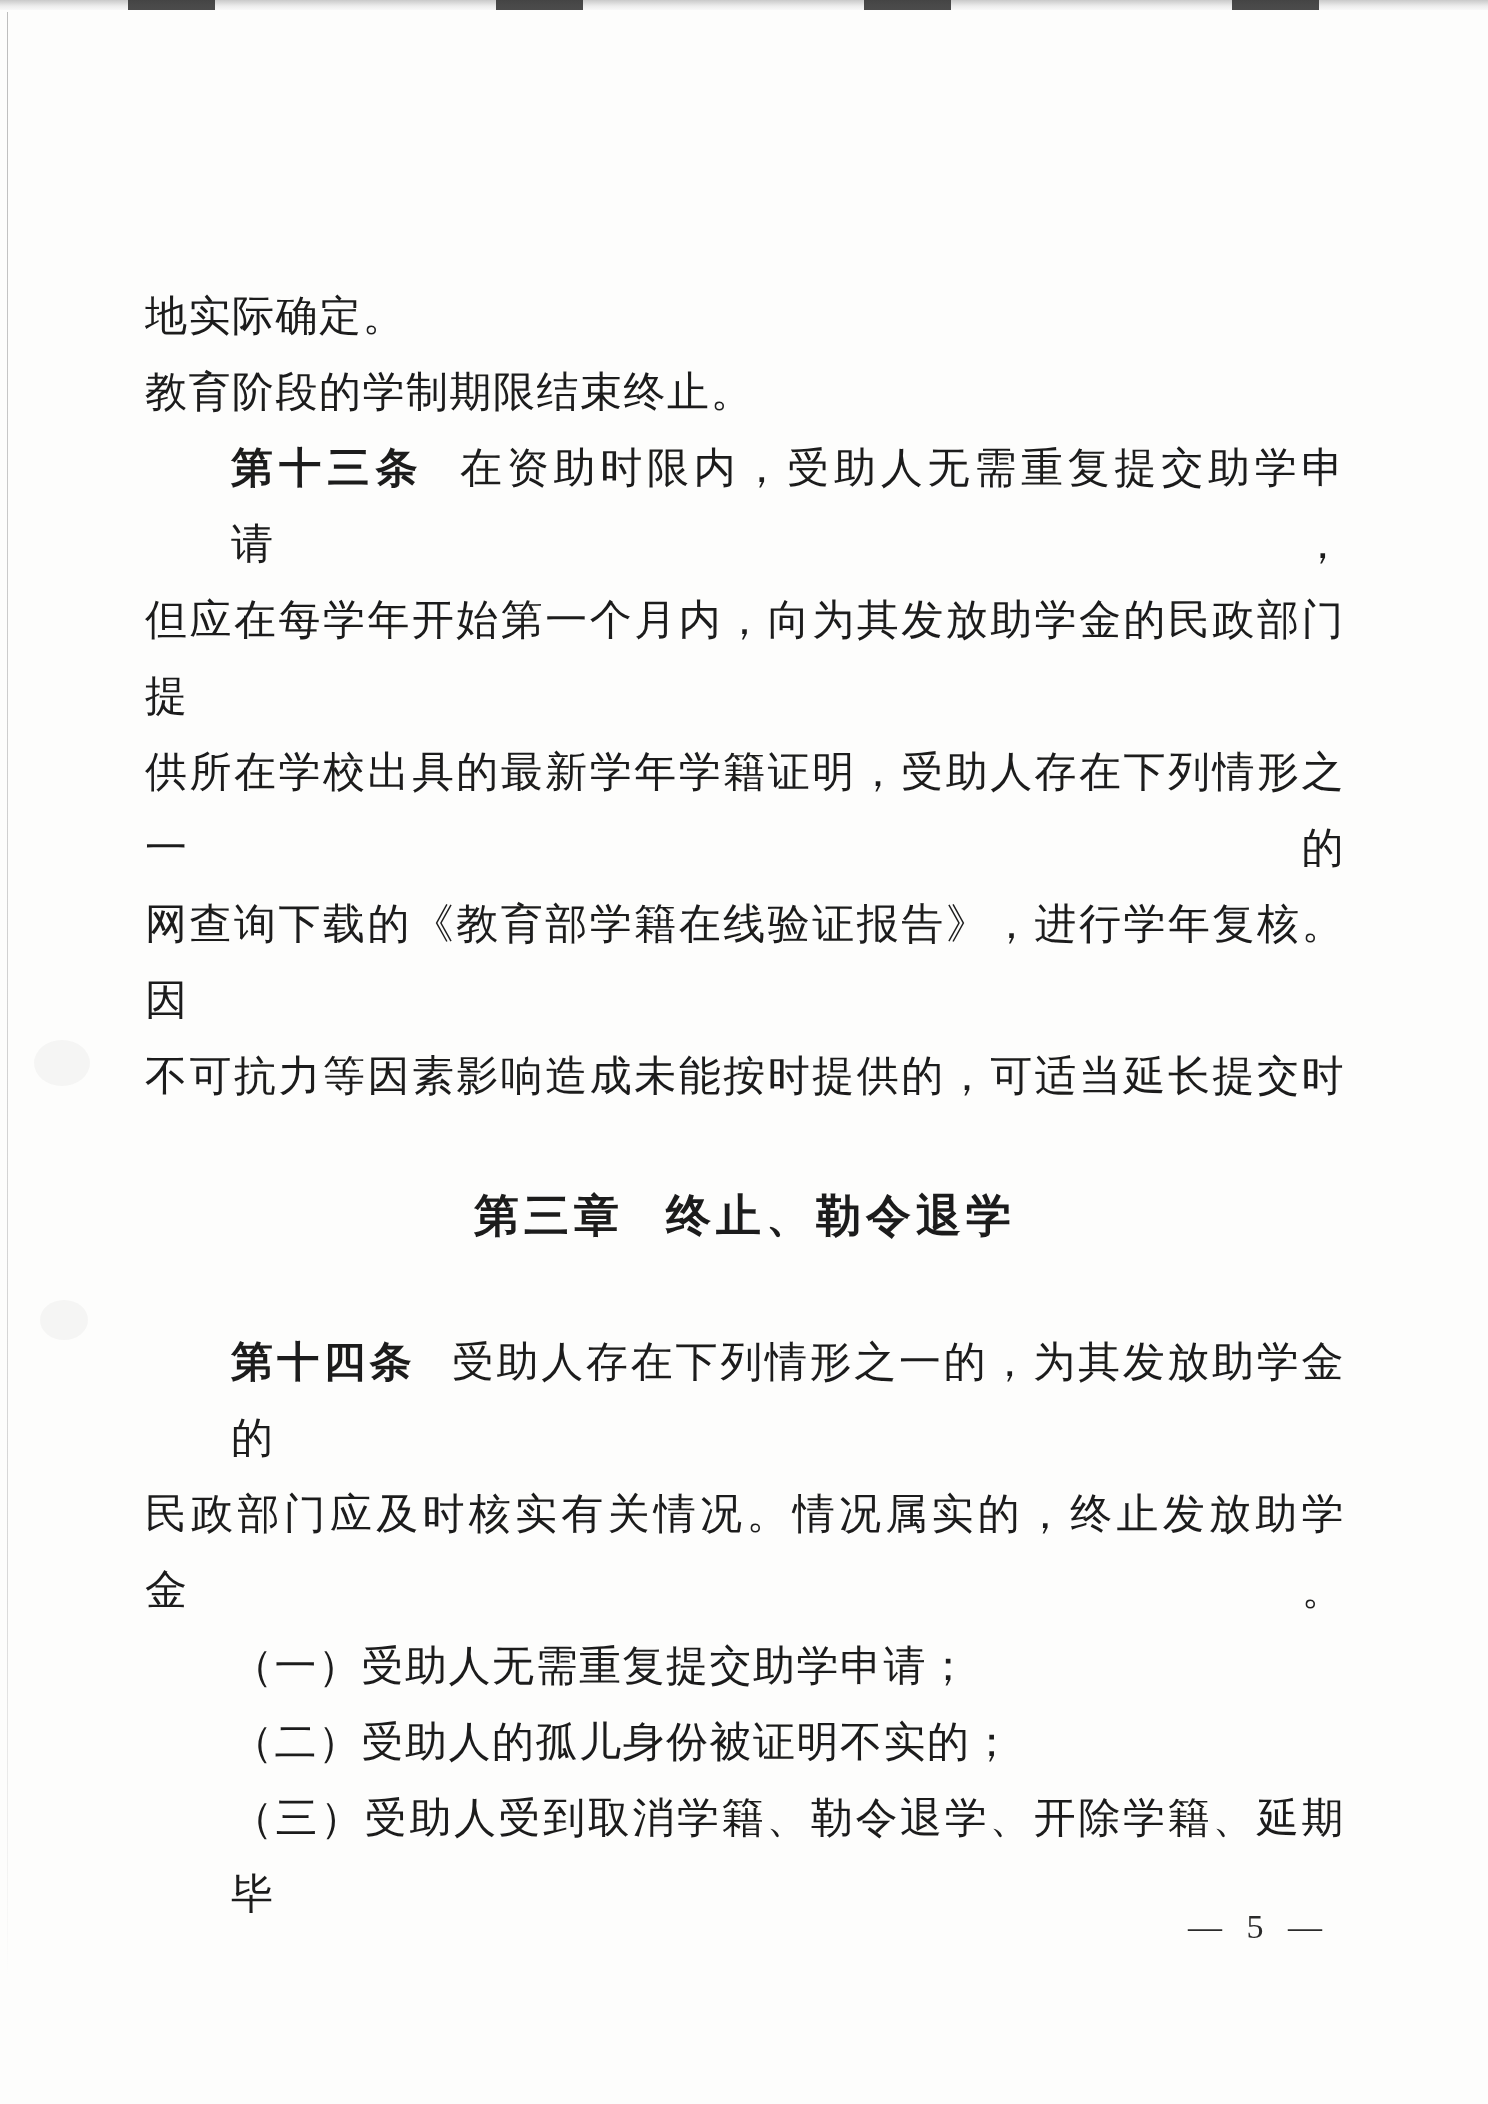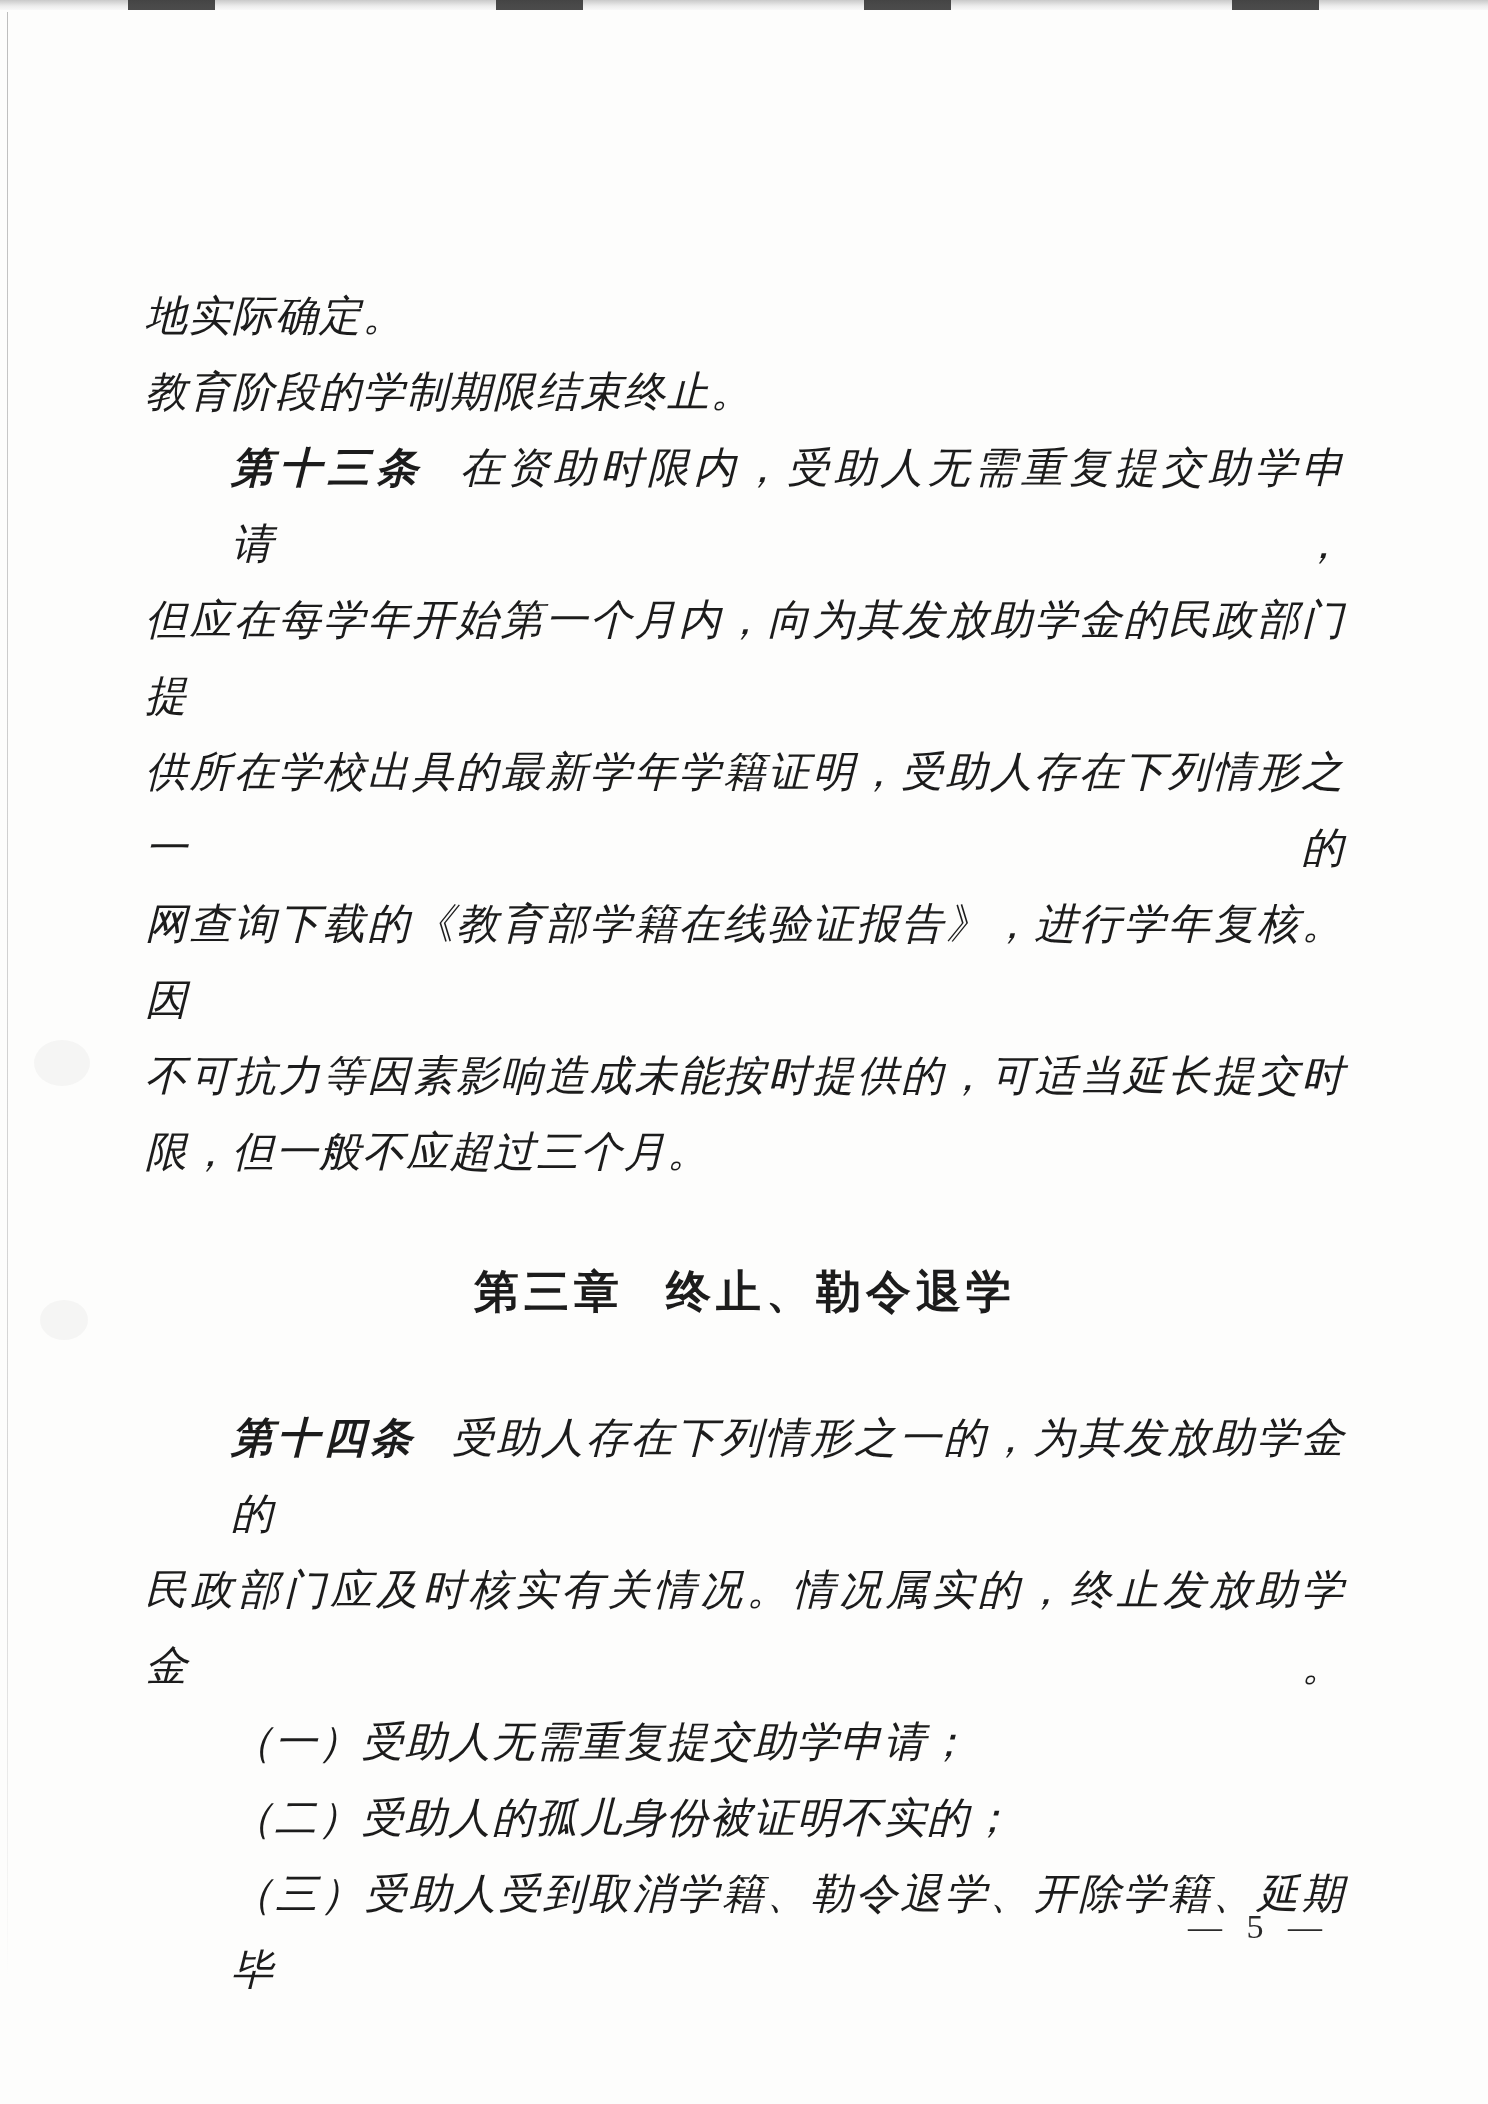--- a/index.html
+++ b/index.html
@@ -28,21 +28,21 @@
   }
   .smudge{position:absolute;border-radius:50%;background:#8a8a8a;opacity:.07;}
   .smudge.a{left:34px;top:1040px;width:56px;height:46px;}
   .smudge.b{left:40px;top:1300px;width:48px;height:40px;}
 
   .content{
     position:absolute;left:145px;top:0;width:1200px;
     padding-top:278px;
     font-size:42px;line-height:76px;letter-spacing:1.5px;
   }
-  .line{white-space:nowrap;font-style:italic;}
+  .line{white-space:nowrap;}
   .indent{padding-left:86px;}
   .jf{white-space:normal;text-align:justify;text-align-last:justify;}
   .art-label{font-weight:700;margin-right:36px;letter-spacing:3px;}
   .chapter{
     margin:64px 0 70px 0;
     text-align:center;text-align-last:center;
     font-family:"Liberation Sans","DejaVu Sans",sans-serif;
     font-weight:700;font-size:45px;letter-spacing:5px;
   }
   .chapter .ch-num{margin-right:42px;text-align:center;}
@@ -66,21 +66,20 @@
 
 
   <div class="line">教育阶段的学制期限结束终止。</div>
 
   <div class="line indent jf"><span class="art-label">第十三条</span><span>在资助时限内，受助人无需重复提交助学申请，</span></div>
 
   <div class="line jf">但应在每学年开始第一个月内，向为其发放助学金的民政部门提</div>
   <div class="line jf">供所在学校出具的最新学年学籍证明，受助人存在下列情形之一的</div>
   <div class="line jf">网查询下载的《教育部学籍在线验证报告》，进行学年复核。因</div>
   <div class="line jf">不可抗力等因素影响造成未能按时提供的，可适当延长提交时</div>
-  <div class="line">限，但一般不应超过三个月。</div>
 
   <div class="chapter"><span class="ch-num">第三章</span><span>终止、勒令退学</span></div>
 
   <div class="line indent jf"><span class="art-label">第十四条</span><span>受助人存在下列情形之一的，为其发放助学金的</span></div>
 
   <div class="line jf">民政部门应及时核实有关情况。情况属实的，终止发放助学金。</div>
 
   <div class="line indent">（一）受助人无需重复提交助学申请；</div>
   <div class="line indent">（二）受助人的孤儿身份被证明不实的；</div>
   <div class="line indent jf">（三）受助人受到取消学籍、勒令退学、开除学籍、延期毕</div>

